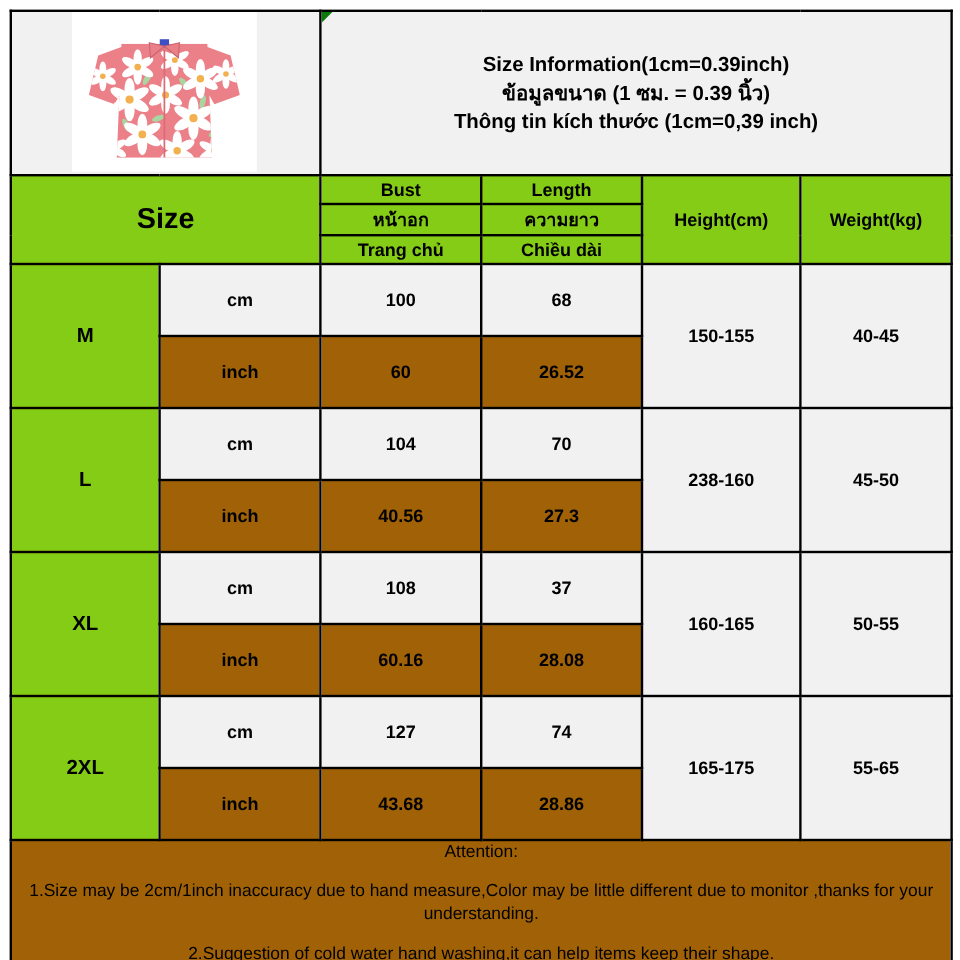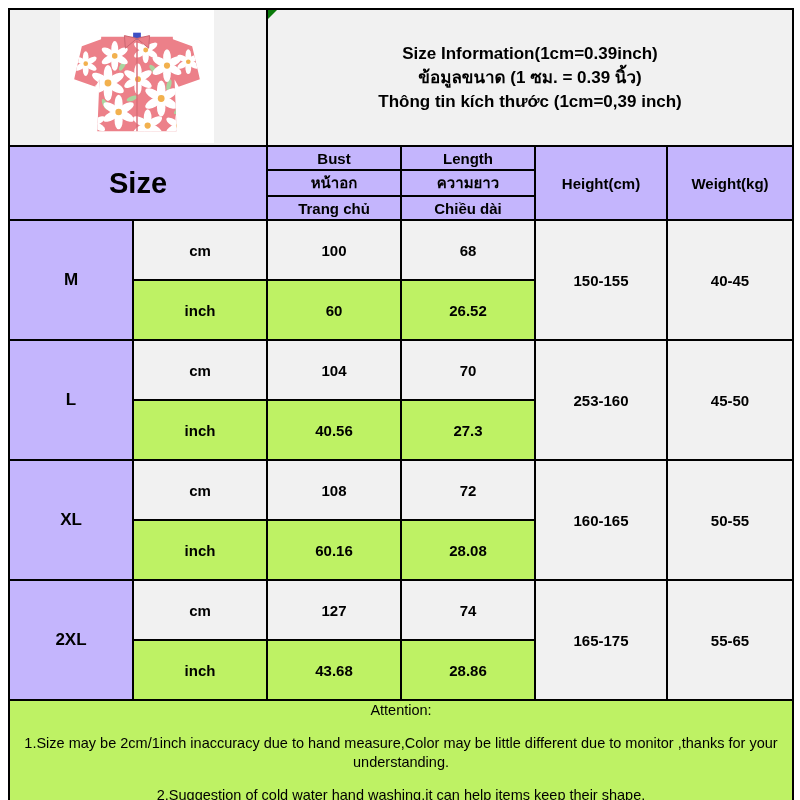--- a/index.html
+++ b/index.html
@@ -15,23 +15,23 @@
     border: 2px solid #000;
     text-align: center; vertical-align: middle;
     padding: 0; overflow: hidden;
   }
 
   .r-top  { height: 137px; }
   .r-h    { height: 24px; }
   .r-d    { height: 60px; }
   .r-att  { height: 93px; }
 
-  .bg-gray  { background: #c4b5fd; }
+  .bg-gray  { background: #84cc16; }
   .bg-light { background: #f1f1f1; }
-  .bg-white { background: #bef264; }
+  .bg-white { background: #a16207; }
 
   .thin-b { border-bottom-width: 1px; }
   .thin-t { border-top-width: 1px; }
 
   
   .img-cell { position: relative; }
   .img-box {
     position: absolute; left: 50px; top: 0;
     width: 154px; height: 133px;
     background: #ffffff;
@@ -41,21 +41,21 @@
   
   .title-cell { position: relative; }
   .corner-tri {
     position: absolute; left: 0; top: 0;
     width: 0; height: 0;
     border-top: 9px solid #0a7a0a;
     border-right: 9px solid transparent;
   }
   .title-line { font-weight: bold; font-size: 17px; line-height: 24px; }
 
-  .size-big   { font-size: 29px; font-weight: bold; }
+  .size-big   { font-size: 24px; font-weight: bold; }
   .hdr        { font-size: 15px; font-weight: bold; }
   .size-lbl   { font-size: 17px; font-weight: bold; }
   .unit-lbl   { font-size: 15px; font-weight: bold; margin-top: 29px; }
   .val        { font-size: 15px; font-weight: bold; margin-top: 32px; }
 
   .att-cell { vertical-align: top; padding-top: 3px; }
   .att-title { font-size: 14.5px; line-height: 19px; }
   .att-line  { font-size: 14.5px; line-height: 19px; padding: 0 4px; margin-top: 14px; }
 </style>
 </head>
@@ -164,34 +164,34 @@
     <td class="bg-white unit-lbl">inch</td>
     <td class="bg-white val">60</td>
     <td class="bg-white val">26.52</td>
   </tr>
 
   <tr class="r-d">
     <td rowspan="2" class="bg-gray size-lbl">L</td>
     <td class="bg-light unit-lbl">cm</td>
     <td class="bg-light val">104</td>
     <td class="bg-light val">70</td>
-    <td rowspan="2" class="bg-light val">253-160</td>
+    <td rowspan="2" class="bg-light val">238-160</td>
     <td rowspan="2" class="bg-light val">45-50</td>
   </tr>
   <tr class="r-d">
     <td class="bg-white unit-lbl">inch</td>
     <td class="bg-white val">40.56</td>
     <td class="bg-white val">27.3</td>
   </tr>
 
   <tr class="r-d">
     <td rowspan="2" class="bg-gray size-lbl">XL</td>
     <td class="bg-light unit-lbl">cm</td>
     <td class="bg-light val">108</td>
-    <td class="bg-light val">72</td>
+    <td class="bg-light val">37</td>
     <td rowspan="2" class="bg-light val">160-165</td>
     <td rowspan="2" class="bg-light val">50-55</td>
   </tr>
   <tr class="r-d">
     <td class="bg-white unit-lbl">inch</td>
     <td class="bg-white val">60.16</td>
     <td class="bg-white val">28.08</td>
   </tr>
 
   <tr class="r-d">

